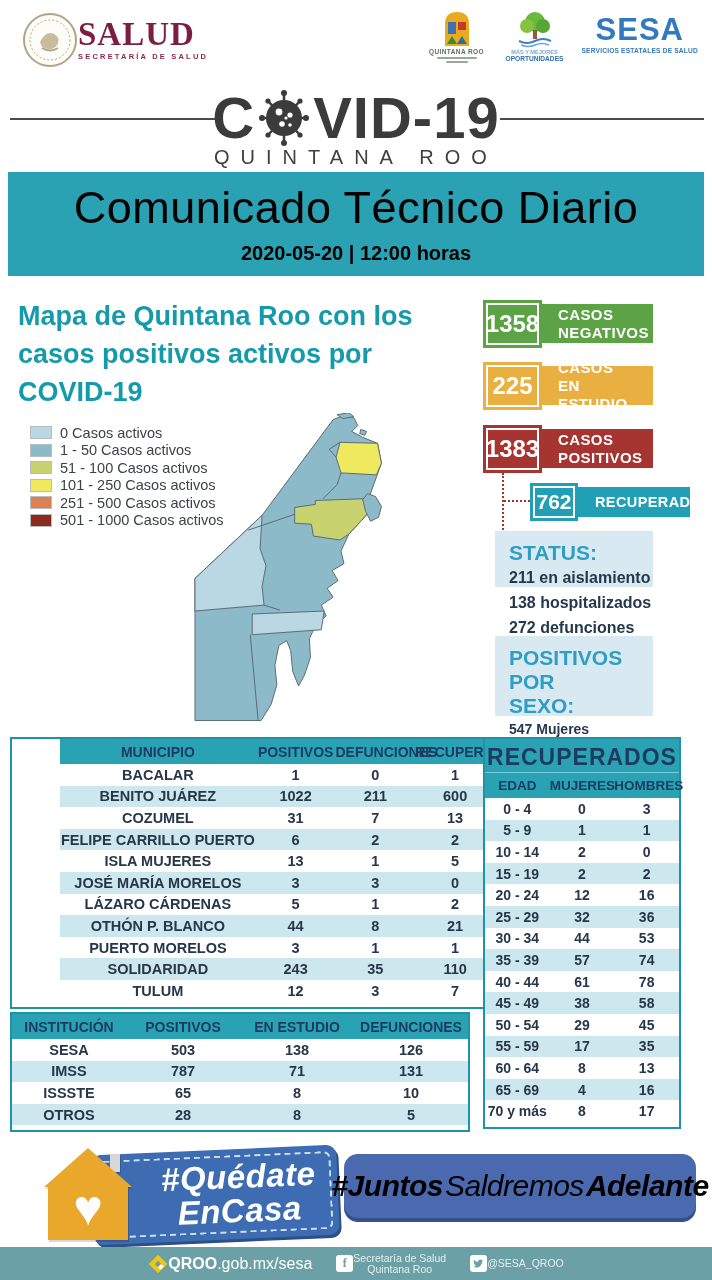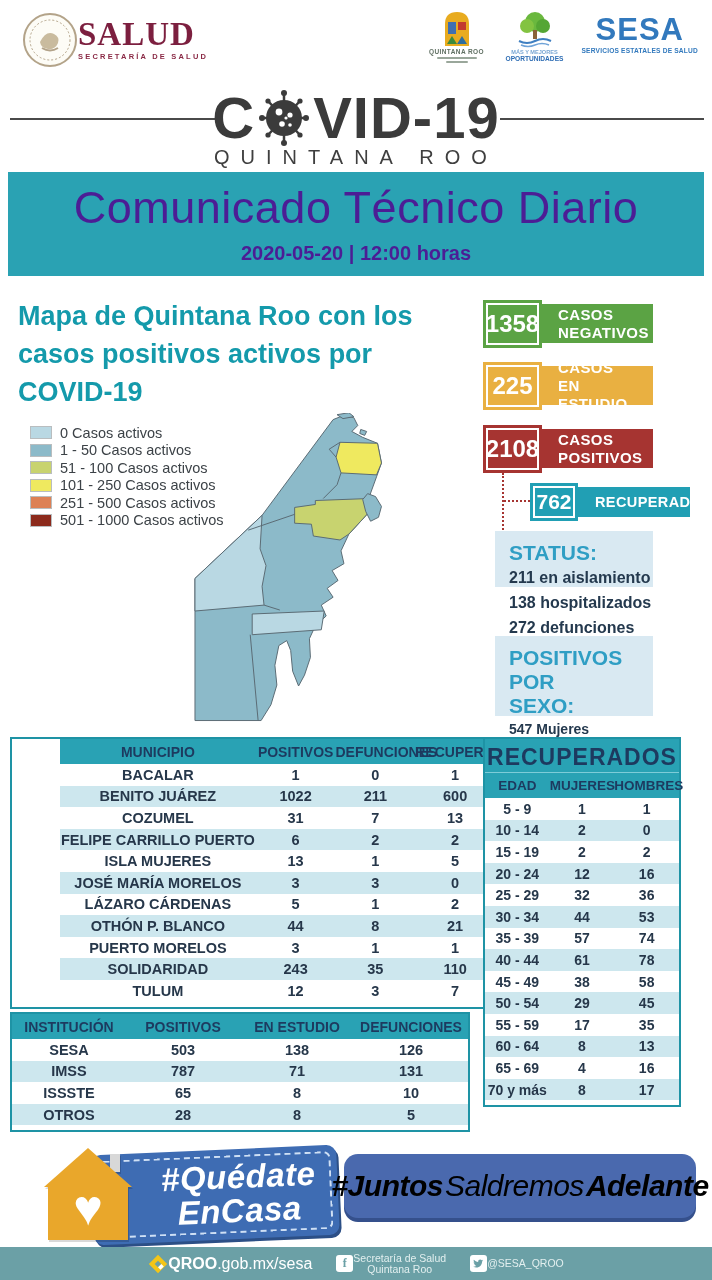--- a/index.html
+++ b/index.html
@@ -28,21 +28,21 @@
   .covid-wrap{position:absolute;left:0;top:84px;width:712px;height:86px;}
   .covid-line{position:absolute;top:34px;height:2px;background:#4a4a4a;}
   .covid-line.l{left:10px;width:208px;}
   .covid-line.r{right:8px;width:204px;}
   .covid-row{position:absolute;left:0;top:0;width:712px;display:flex;justify-content:center;align-items:center;}
   .covid-big{font-size:58px;font-weight:800;color:#3b3b3b;letter-spacing:1px;}
   .covid-virus{margin:0 2px;}
   .covid-sub{position:absolute;top:62px;left:0;width:712px;text-align:center;font-size:20px;color:#3f3f3f;letter-spacing:11px;font-weight:400;}
 
   
-  .banner{position:absolute;left:8px;top:172px;width:696px;height:104px;background:#2aa2b3;text-align:center;color:#4c1d95;}
+  .banner{position:absolute;left:8px;top:172px;width:696px;height:104px;background:#2aa2b3;text-align:center;color:#000000;}
   .banner-title{font-size:45px;font-weight:400;margin-top:10px;letter-spacing:.5px;}
   .banner-date{font-size:20px;font-weight:bold;margin-top:8px;}
 
   
   .map-title{position:absolute;left:18px;top:297px;width:450px;text-align:left;
              font-size:27px;line-height:38px;font-weight:bold;color:#149aab;}
   .legend{position:absolute;left:30px;top:424px;}
   .legend-item{display:flex;align-items:center;height:17.5px;}
   .legend-swatch{width:22px;height:13px;border:1px solid #b9bdbf;margin-right:8px;}
   .legend-label{font-size:14.5px;color:#3c4247;}
@@ -288,21 +288,21 @@
     <div class="stat-num c-yellow" data-interactable="false">
       <div class="stat-num-inner" data-interactable="false">225</div>
     </div>
   </div>
   <div class="stat-row" style="top:425px" data-interactable="false">
     <div class="stat-bar c-red" data-interactable="false">
       <span data-interactable="false">CASOS</span>
       <span data-interactable="false">POSITIVOS</span>
     </div>
     <div class="stat-num c-red" data-interactable="false">
-      <div class="stat-num-inner" data-interactable="false">2108</div>
+      <div class="stat-num-inner" data-interactable="false">1383</div>
     </div>
   </div>
 
   <div class="dot-v" data-interactable="false"></div>
   <div class="dot-h" data-interactable="false"></div>
   <div class="rec-bar c-teal" data-interactable="false">
     <span data-interactable="false">RECUPERADOS</span>
   </div>
   <div class="rec-num c-teal" data-interactable="false">
     <div class="stat-num-inner" data-interactable="false">762</div>
@@ -446,20 +446,25 @@
     <div class="rec-title" data-interactable="false">RECUPERADOS</div>
     <table>
       <thead>
           <tr data-interactable="false">
             <th data-interactable="false">EDAD</th>
             <th data-interactable="false">MUJERES</th>
             <th data-interactable="false">HOMBRES</th>
           </tr>
         </thead>
       <tbody data-interactable="false">
+          <tr data-interactable="false">
+            <td data-interactable="false">0 - 4</td>
+            <td data-interactable="false">0</td>
+            <td data-interactable="false">3</td>
+          </tr>
           <tr data-interactable="false">
             <td data-interactable="false">5 - 9</td>
             <td data-interactable="false">1</td>
             <td data-interactable="false">1</td>
           </tr>
           <tr data-interactable="false">
             <td data-interactable="false">10 - 14</td>
             <td data-interactable="false">2</td>
             <td data-interactable="false">0</td>
           </tr>

